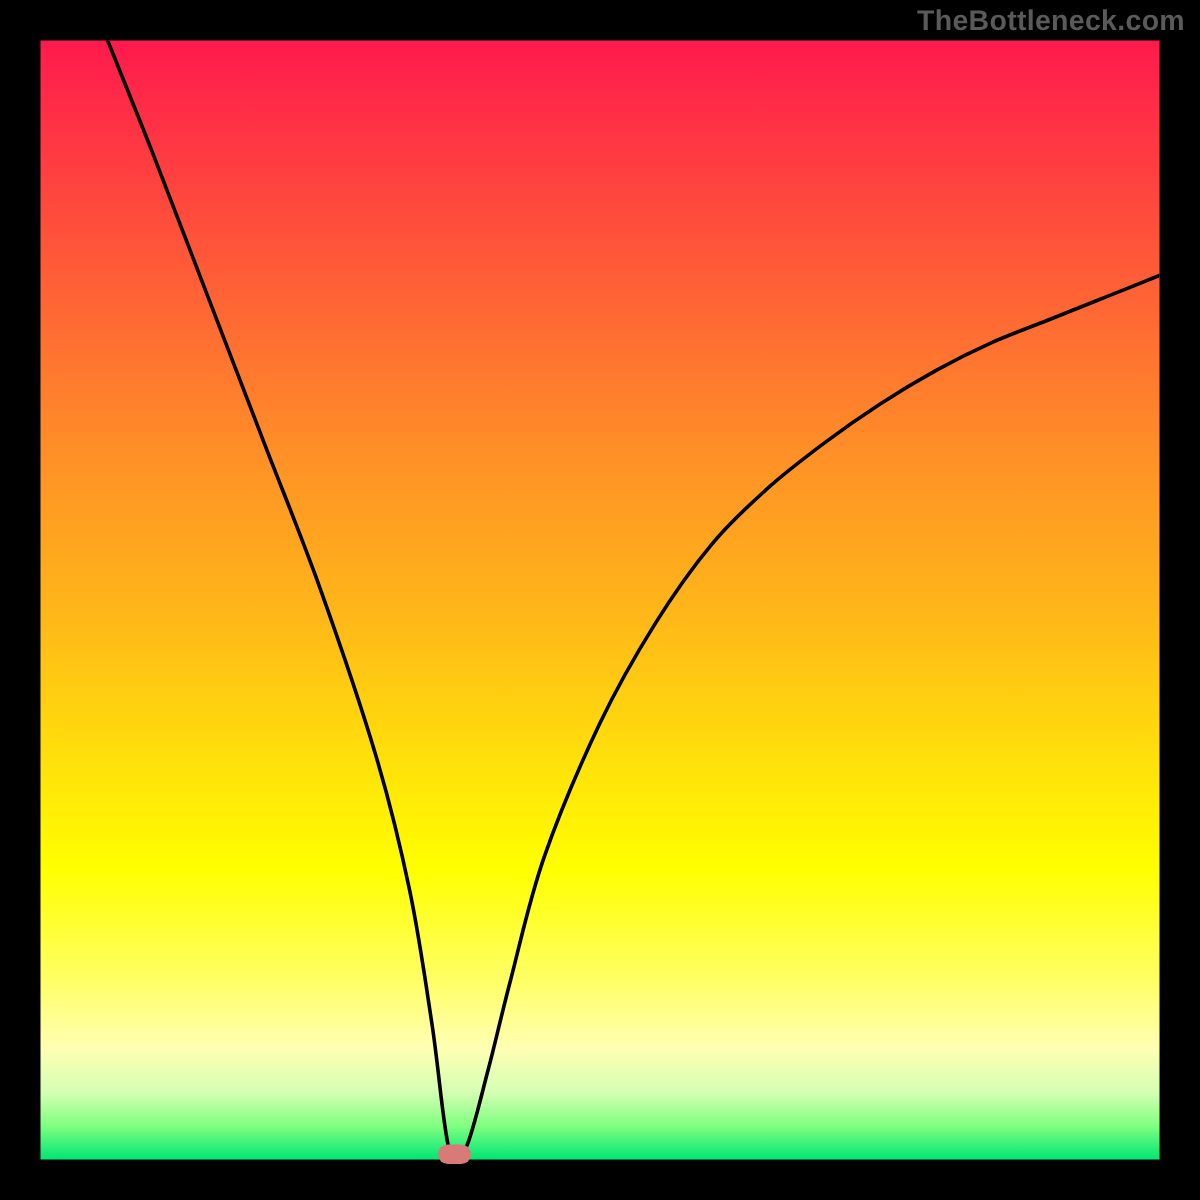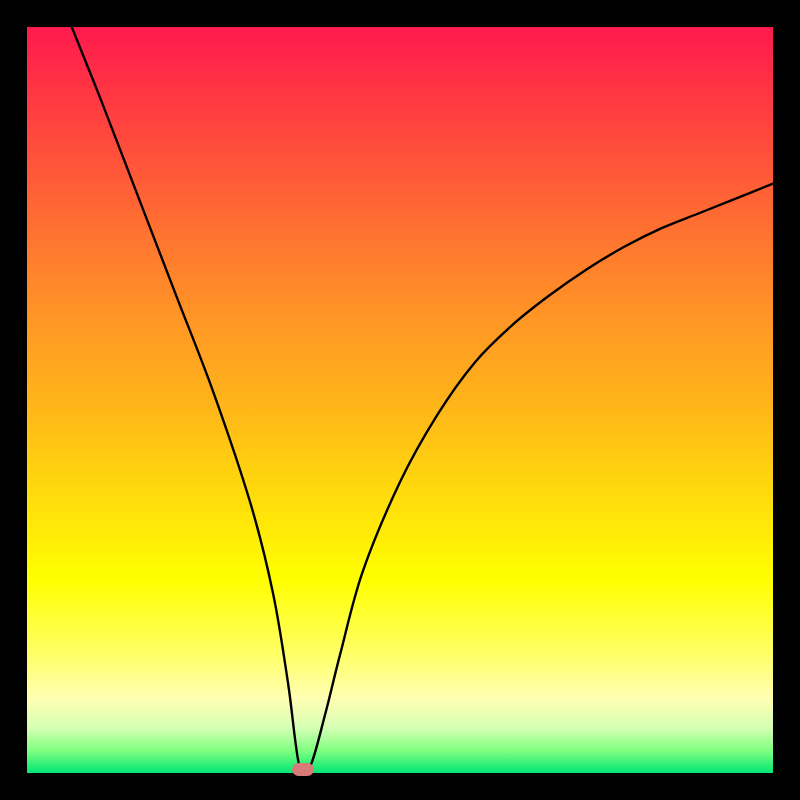--- a/index.html
+++ b/index.html
@@ -67,13 +67,14 @@
 </head>
 <body>
 
 <div class="frame">
   <div class="plot-area">
     <svg class="curve" viewBox="0 0 746 746" preserveAspectRatio="none">
       <path id="curve-path" d="M 44.76 0 C 49.733333333333334 12.433333333333337, 63.41000000000001 46.003333333333345, 74.60000000000001 74.60000000000002 C 85.79 103.1966666666667, 99.46666666666665 139.2533333333334, 111.89999999999999 171.58000000000004 C 124.33333333333333 203.9066666666667, 136.76666666666668 236.23333333333335, 149.20000000000002 268.56 C 161.63333333333335 300.88666666666666, 174.06666666666666 330.7266666666667, 186.5 365.54 C 198.93333333333334 400.35333333333335, 213.85333333333332 443.87, 223.79999999999998 477.44 C 233.74666666666664 511.01, 239.96333333333334 537.12, 246.18 566.96 C 252.39666666666668 596.8000000000001, 256.7483333333333 627.8833333333333, 261.09999999999997 656.48 C 265.45166666666665 685.0766666666667, 268.56 724.8633333333333, 272.29 738.54 C 276.02000000000004 752.2166666666666, 279.12833333333333 747.2433333333333, 283.48 738.54 C 287.8316666666667 729.8366666666666, 293.42666666666673 704.97, 298.40000000000003 686.32 C 303.37333333333333 667.6700000000001, 307.10333333333335 650.2633333333333, 313.32 626.64 C 319.53666666666663 603.0166666666667, 325.75333333333333 573.1766666666666, 335.7 544.5799999999999 C 345.64666666666665 515.9833333333332, 360.56666666666666 481.16999999999996, 373 455.06 C 385.43333333333334 428.95000000000005, 397.8666666666667 407.81333333333333, 410.3 387.92 C 422.73333333333335 368.0266666666667, 435.16666666666663 350.62, 447.59999999999997 335.7 C 460.0333333333333 320.78, 472.4666666666667 309.59000000000003, 484.90000000000003 298.40000000000003 C 497.33333333333337 287.21000000000004, 509.7666666666666 277.885, 522.1999999999999 268.56 C 534.6333333333332 259.235, 547.0666666666666 250.53166666666664, 559.5 242.45 C 571.9333333333334 234.36833333333334, 584.3666666666668 226.9083333333334, 596.8000000000001 220.07000000000005 C 609.2333333333333 213.2316666666667, 621.6666666666667 207.01499999999996, 634.1 201.41999999999996 C 646.5333333333333 195.82499999999996, 658.9666666666667 191.47333333333333, 671.4 186.5 C 683.8333333333333 181.52666666666667, 696.2666666666667 176.55333333333337, 708.6999999999999 171.58000000000004 C 721.1333333333332 166.6066666666667, 739.7833333333333 159.14666666666665, 746 156.65999999999997" fill="none" stroke="#000" stroke-width="2.4" stroke-linecap="round"></path>
     </svg>
     <div class="marker" id="marker" style="left: 265.02px; top: 736.27px; background: rgb(216, 122, 120);"></div>
   </div>
+  <div class="watermark">TheBottleneck.com</div>
 </div>
 
 </body></html>

